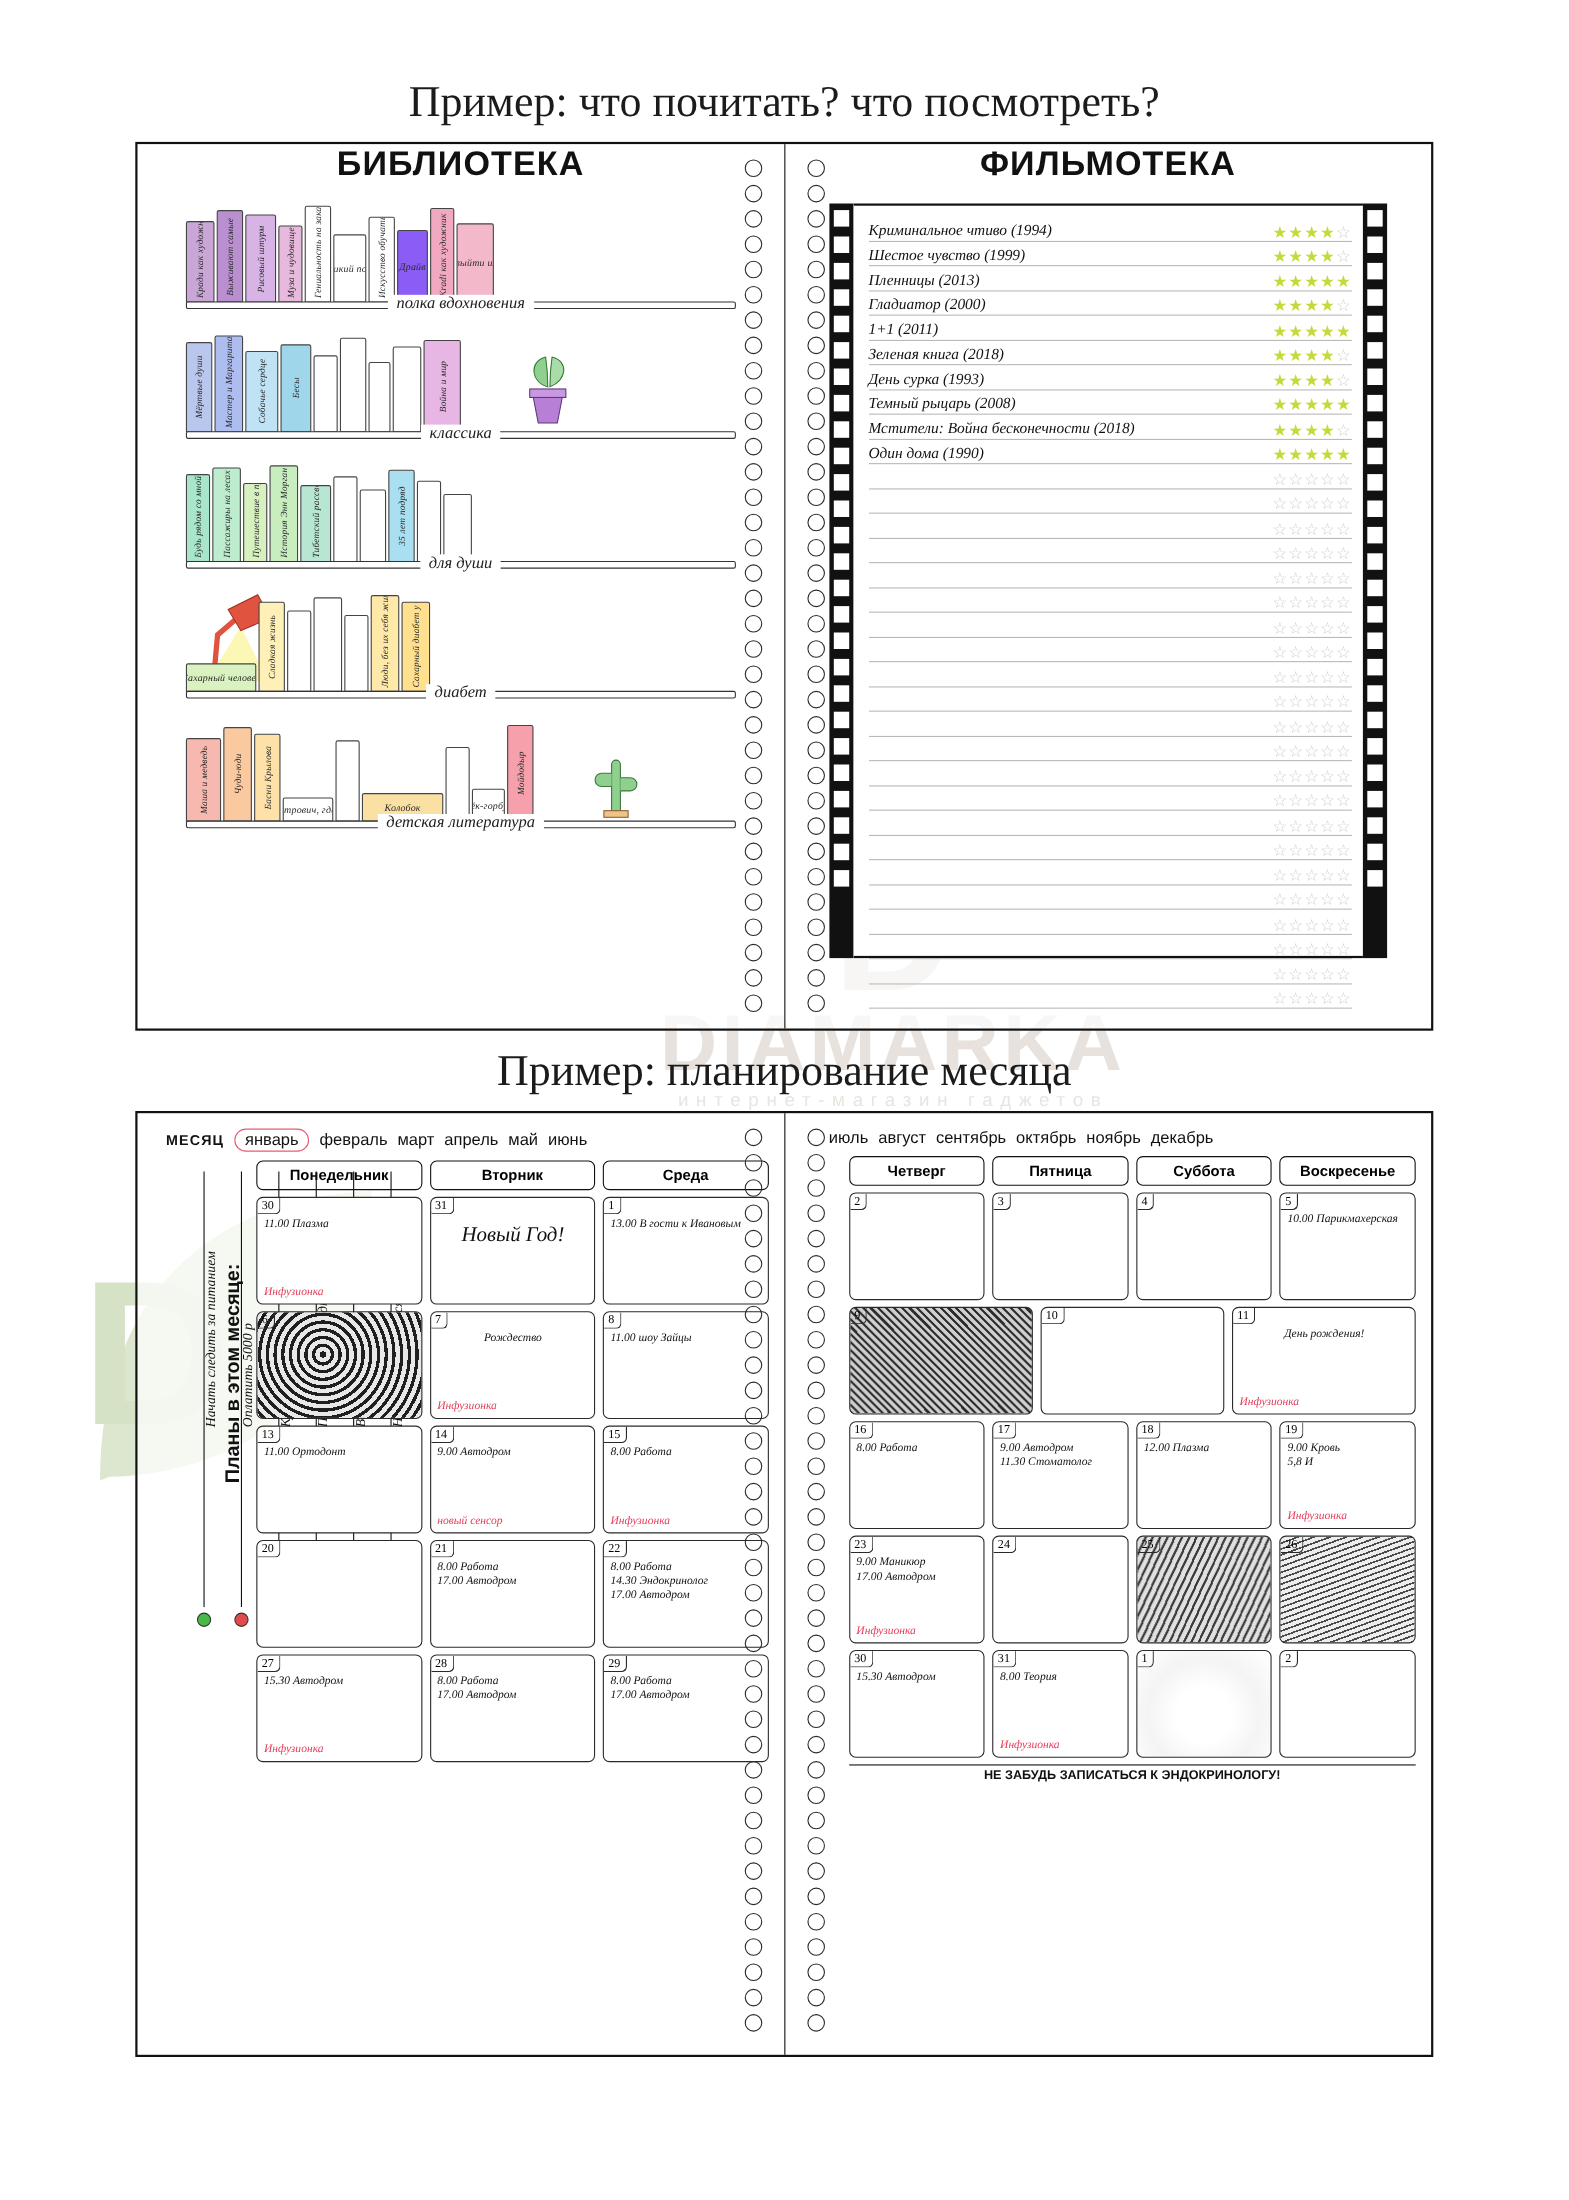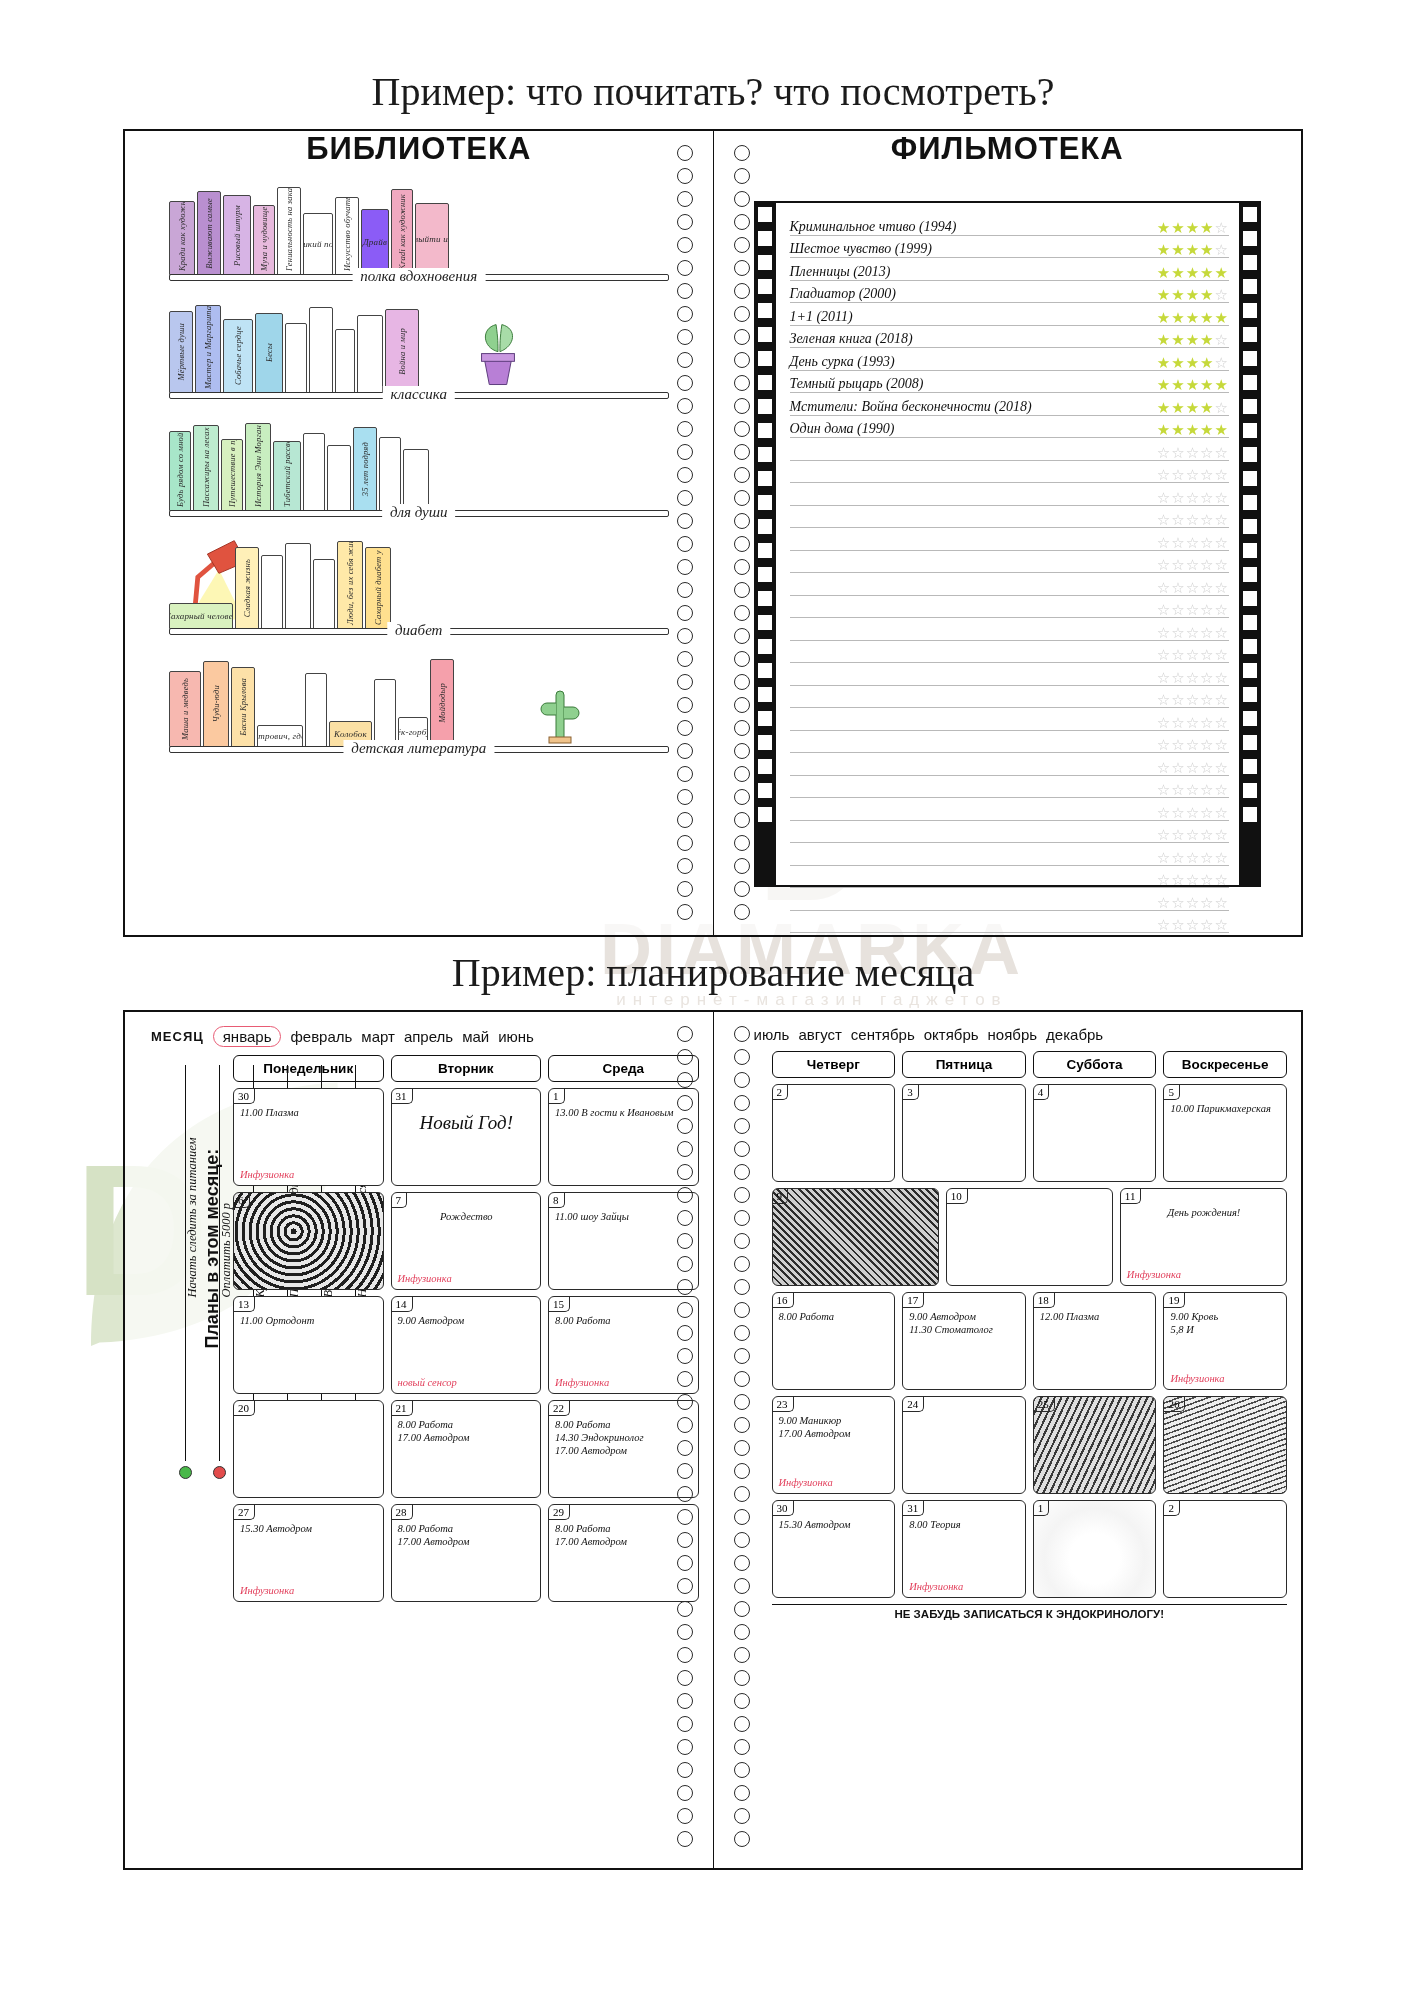--- a/index.html
+++ b/index.html
@@ -86,21 +86,21 @@
   }
   .book.flat span { writing-mode:horizontal-tb; transform:none; font-size:9px; text-align:center; padding:0 3px;}
 
   
   .pot { position:absolute; bottom:8px; width:58px; height:78px; }
   .lamp { position:absolute; bottom:6px; width:96px; height:96px; }
   .cactus { position:absolute; bottom:8px; width:46px; height:70px; }
 
   
   .film-wrap { padding:18px 40px 14px 40px; height:calc(100% - 86px); }
-  .film-strip { position:relative; height:100%; border:0; display:flex;margin-top:16px; }
+  .film-strip { position:relative; height:100%; border:0; display:flex; }
   .perf { width:22px; background:#111; position:relative; }
   .perf .hole { position:absolute; left:4px; width:14px; height:15px; background:#fff; }
   .film-body { flex:1 1 auto; background:#fff; border-top:2px solid #111; border-bottom:2px solid #111;
                display:flex; position:relative; }
   .film-lines { flex:1 1 auto; padding:10px 10px 6px 14px; }
   .film-row { display:flex; align-items:flex-end; height:22.5px; border-bottom:1px solid #b9b9b9; }
   .film-title { flex:1 1 auto; font-family:"Liberation Serif", serif; font-style:italic; font-size:14px; color:#111; }
   .stars { width:150px; text-align:right; letter-spacing:1px; font-size:15px; line-height:1; color:#cfcfcf; }
   .stars .on { color:#c6d93a; }
 
@@ -336,21 +336,21 @@
             </div>
             <div class="book" style="width: 24px; height: 80px; background: rgb(253, 225, 168);">
               <span>Басни Крылова</span>
             </div>
             <div class="book flat" style="width: 46px; height: 22px; background: rgb(255, 255, 255);">
               <span>Гадя Петрович, где я есть</span>
             </div>
             <div class="book" style="width: 22px; height: 74px; background: rgb(255, 255, 255);">
               <span></span>
             </div>
-            <div class="book flat" style="width: 43px; height: 26px; background: rgb(251, 224, 164);">
+            <div class="book flat" style="width: 74px; height: 26px; background: rgb(251, 224, 164);">
               <span>Колобок</span>
             </div>
             <div class="book" style="width: 22px; height: 68px; background: rgb(255, 255, 255);">
               <span></span>
             </div>
             <div class="book flat" style="width: 30px; height: 30px; background: rgb(255, 255, 255);">
               <span>Конёк-горбунок</span>
             </div>
             <div class="book" style="width: 24px; height: 88px; background: rgb(245, 160, 171);">
               <span>Мойдодыр</span>

